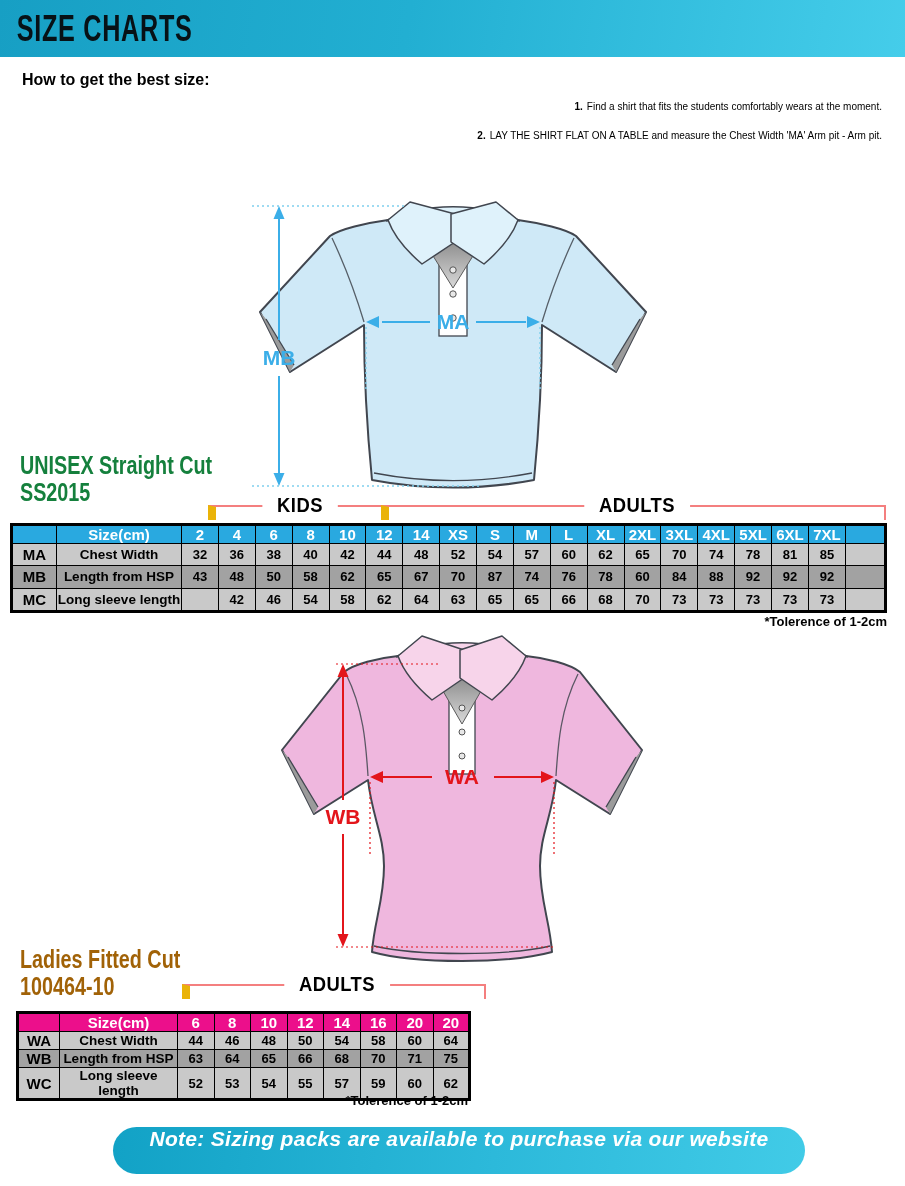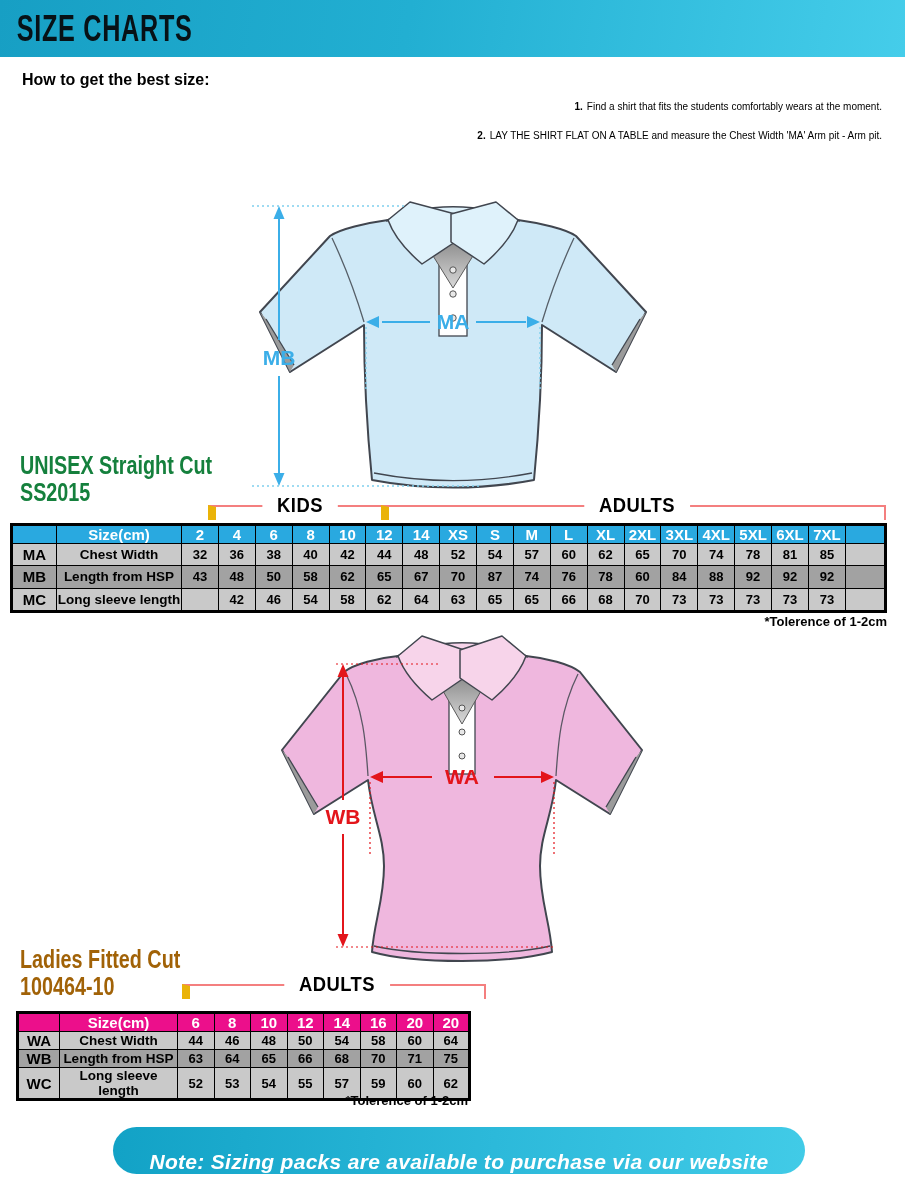--- a/index.html
+++ b/index.html
@@ -58,21 +58,21 @@
   .shirt-svg{position:absolute;}
   #shirt-unisex{left:236px;top:194px;}
   #shirt-ladies{left:266px;top:624px;}
   .outline{fill:none;stroke:#41464f;stroke-width:1.3;}
   .m-label{font:bold 21px "Liberation Sans",sans-serif;text-anchor:middle;}
   .cyan-t{fill:#3baee8;}  .red-t{fill:#e3151b;}
 
   
   .footer-pill{position:absolute;left:113px;top:1127px;width:692px;height:47px;border-radius:24px;
         background:linear-gradient(95deg,#12a2c6 0%,#2cb9da 55%,#41cbe7 100%);
-        display:flex;align-items:flex-end;justify-content:center;}
+        display:flex;align-items:flex-start;justify-content:center;}
   .footer-pill span{color:#fff;font-weight:bold;font-style:italic;font-size:21px;letter-spacing:.3px;}
 </style>
 </head>
 <body>
 
 <div class="page">
 
   <header class="banner">
     <h1>SIZE CHARTS</h1>
   </header>

